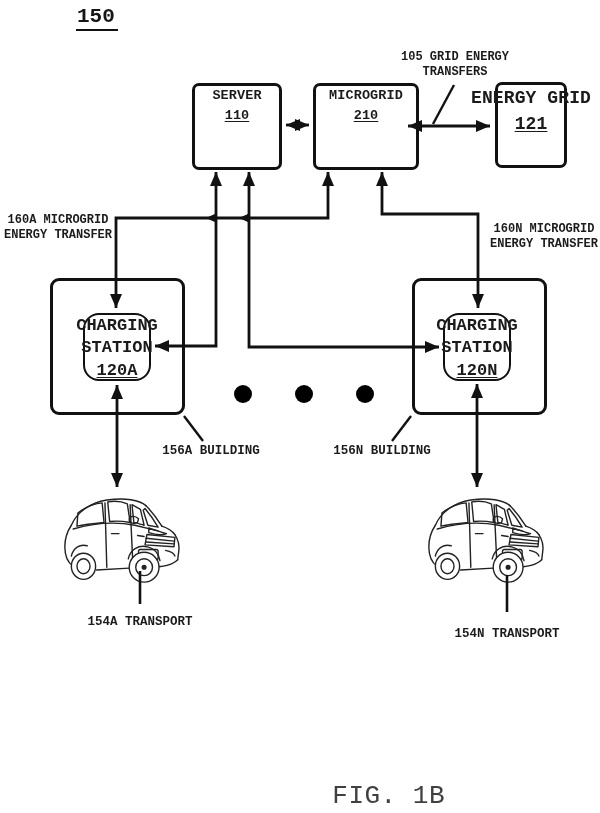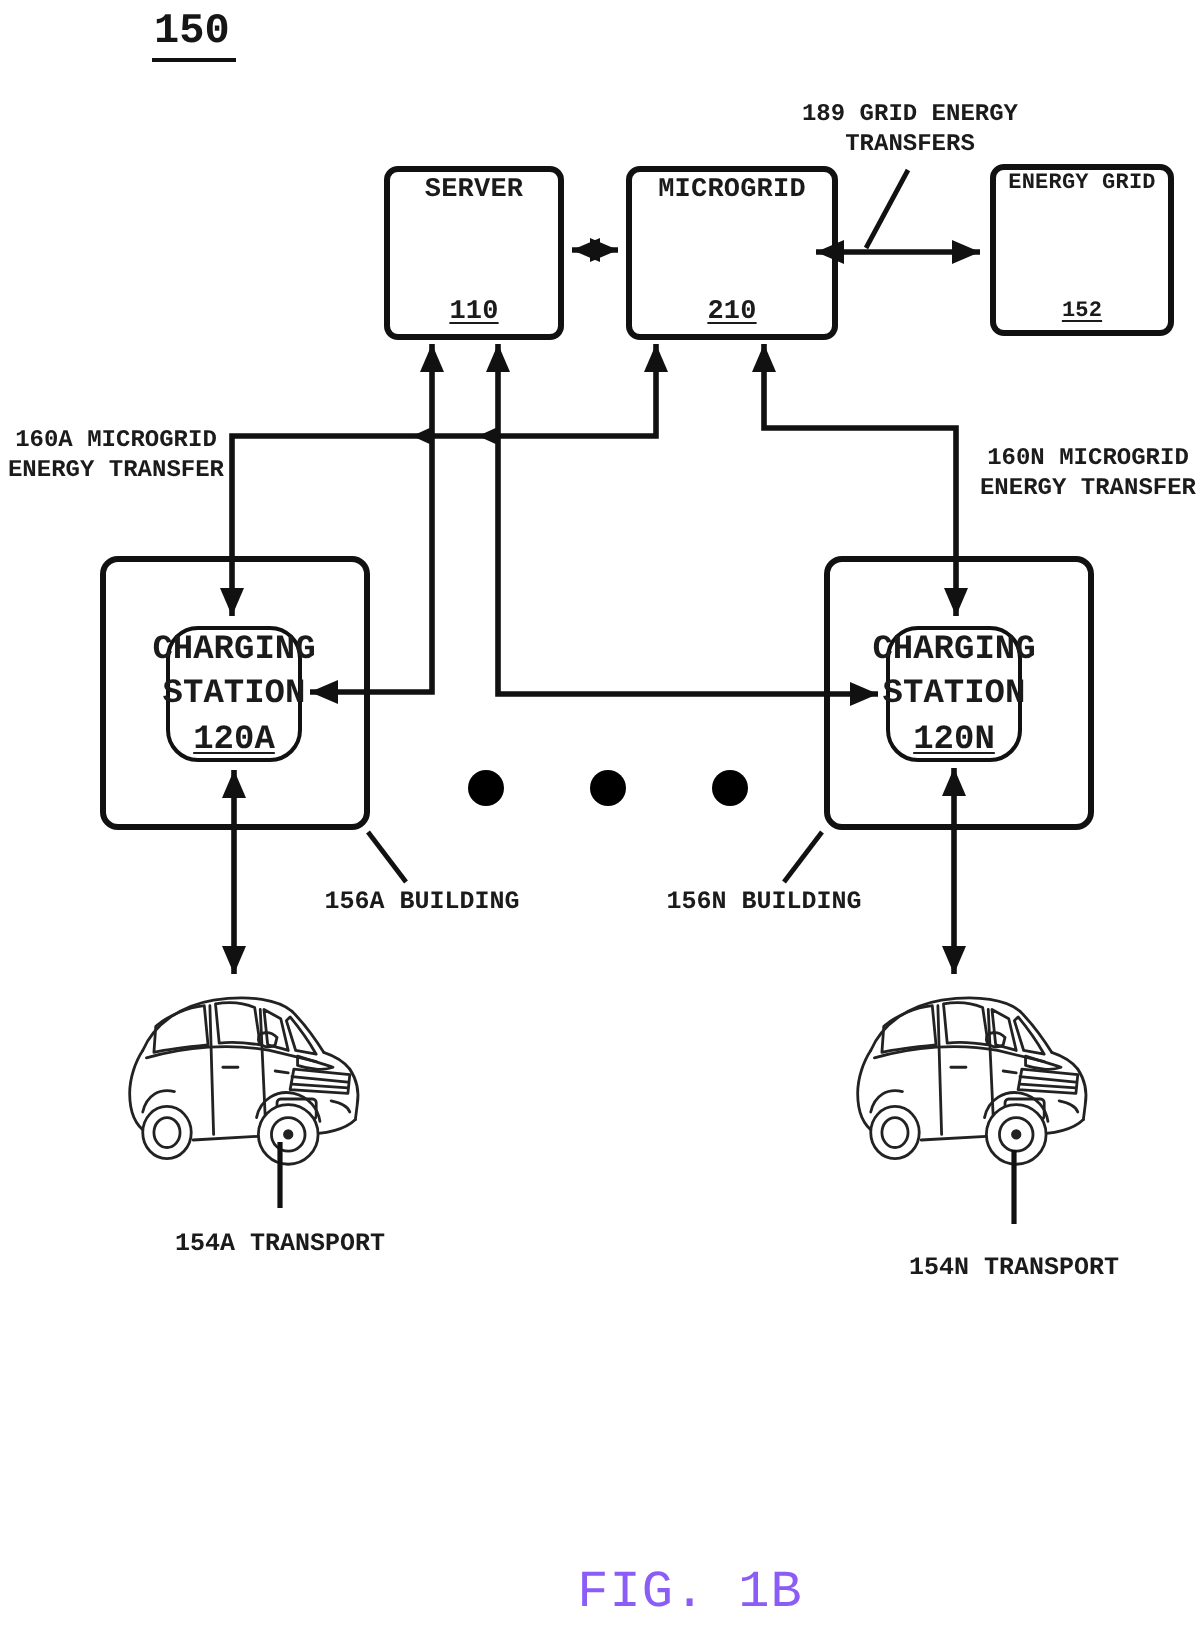--- a/index.html
+++ b/index.html
@@ -2,38 +2,38 @@
 <html><head>
 <meta charset="utf-8">
 <style>
   html,body{margin:0;padding:0;background:#fff;}
   #stage{
     position:relative;width:600px;height:813px;background:#ffffff;overflow:hidden;
     font-family:Liberation Mono, monospace;color:#161616;
   }
   .box{
     position:absolute;border:3px solid #111;border-radius:7px;background:transparent;
-    display:flex;flex-direction:column;align-items:center;justify-content:space-between;
+    display:flex;flex-direction:column;align-items:center;justify-content:flex-start;
     text-align:center;font-weight:600;color:#1b1b1b;z-index:2;box-sizing:border-box;
   }
   .topbox{font-size:13.5px;line-height:1.45;letter-spacing:.1px;white-space:nowrap;}
   .building{border-radius:9px;}
   .station{border-width:2.5px;border-radius:16px;font-size:17px;line-height:1.32;white-space:nowrap;}
   .u{text-decoration:underline;text-underline-offset:2px;}
   .refnum{
     position:absolute;left:76px;top:5px;font-size:21px;font-weight:700;
     border-bottom:2.5px solid #111;padding:0 3px 1px 1px;z-index:3;
   }
   .ann{
     position:absolute;text-align:center;font-weight:600;font-size:12px;
     line-height:1.22;color:#1b1b1b;white-space:nowrap;z-index:3;
   }
   .figcap{
-    position:absolute;left:245px;top:781px;width:200px;text-align:center;
-    font-size:26px;font-weight:400;letter-spacing:.5px;color:#8b5cf6;z-index:3;
+    position:absolute;left:245px;top:781px;width:200px;text-align:right;
+    font-size:26px;font-weight:400;letter-spacing:.5px;color:#404040;z-index:3;
   }
   #overlay{position:absolute;left:0;top:0;z-index:5;pointer-events:none;}
   .van{position:absolute;z-index:2;}
 </style>
 </head>
 <body>
 
 <div id="stage">
 
   <div class="refnum">150</div>
@@ -41,41 +41,41 @@
   <div class="box topbox" style="left:192px;top:83px;width:90px;height:87px;">
     <span>SERVER</span>
     <span class="u">110</span>
   </div>
 
   <div class="box topbox" style="left:313px;top:83px;width:106px;height:87px;">
     <span>MICROGRID</span>
     <span class="u">210</span>
   </div>
 
-  <div class="box topbox" style="left:495px;top:82px;width:92px;height:86px;font-size:11px;">
+  <div class="box topbox" style="left:495px;top:82px;width:72px;height:86px;font-size:18px;">
     <span>ENERGY GRID</span>
-    <span class="u">152</span>
+    <span class="u">121</span>
   </div>
 
   <div class="box building" style="left:50px;top:278px;width:135px;height:137px;"></div>
   <div class="box station" style="left:83px;top:313px;width:68px;height:68px;">
     <span>CHARGING</span>
     <span>STATION</span>
     <span class="u">120A</span>
   </div>
 
   <div class="box building" style="left:412px;top:278px;width:135px;height:137px;"></div>
   <div class="box station" style="left:443px;top:313px;width:68px;height:68px;">
     <span>CHARGING</span>
     <span>STATION</span>
     <span class="u">120N</span>
   </div>
 
   <div class="ann" style="left:395px;top:50px;width:120px;">
-    <span style="display:block">189 GRID ENERGY</span>
+    <span style="display:block">105 GRID ENERGY</span>
     <span style="display:block">TRANSFERS</span>
   </div>
 
   <div class="ann" style="left:-2px;top:213px;width:120px;">
     <span style="display:block">160A MICROGRID</span>
     <span style="display:block">ENERGY TRANSFER</span>
   </div>
 
   <div class="ann" style="left:484px;top:222px;width:120px;">
     <span style="display:block">160N MICROGRID</span>

